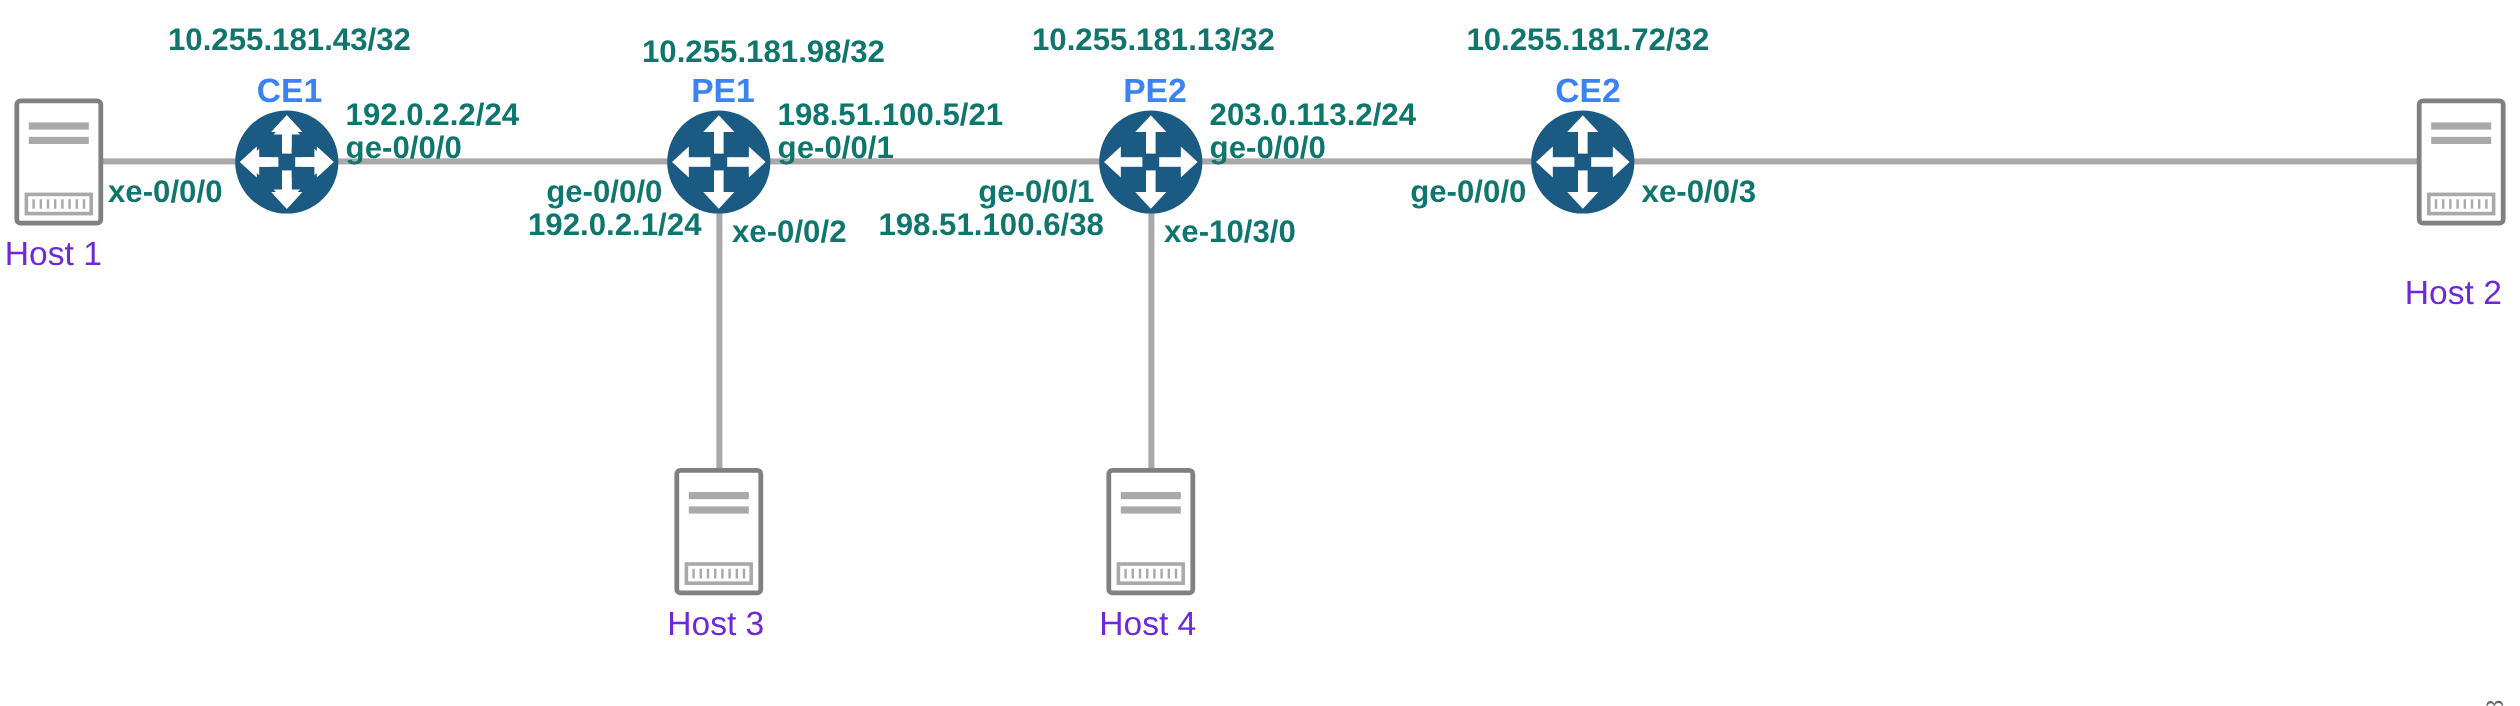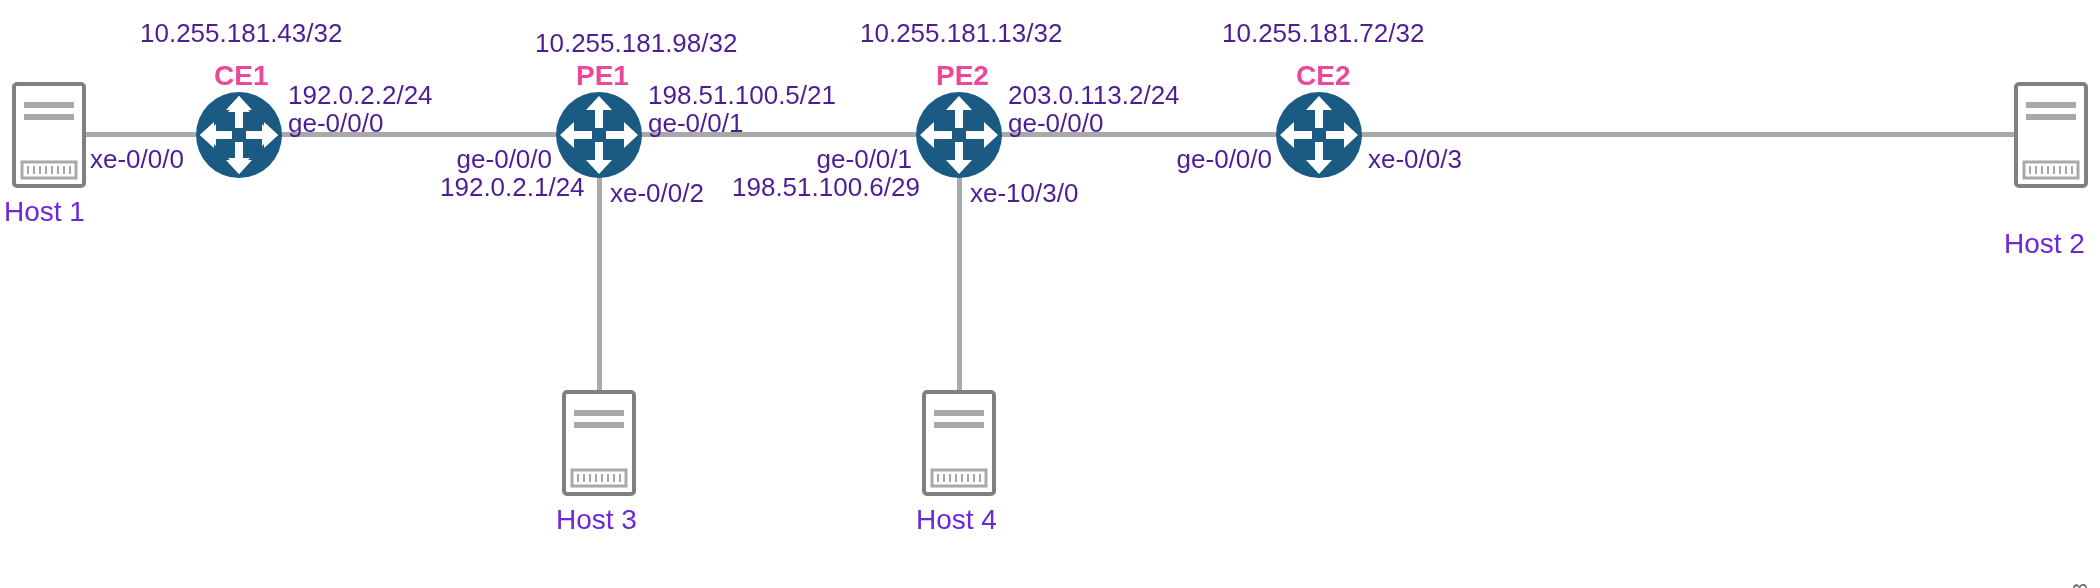--- a/index.html
+++ b/index.html
@@ -12,28 +12,29 @@
       overflow: hidden;
     }
     .canvas {
       position: relative;
       width: 2100px;
       height: 588px;
     }
     .label {
       position: absolute;
       font-size: 26px;
-      color: #4c1d95;
+      color: #0f766e;
       white-space: nowrap;
+      font-weight: bold;
     }
     .router-label {
       position: absolute;
       font-size: 28px;
       font-weight: bold;
-      color: #ec4899;
+      color: #3b82f6;
       white-space: nowrap;
     }
     .host-label {
       position: absolute;
       font-size: 28px;
       color: #6d28d9;
       white-space: nowrap;
     }
     .line {
       position: absolute;
@@ -256,21 +257,21 @@
 
   <div class="label" style="left:432px; top:144px; text-align:right; width:120px;">ge-0/0/0</div>
   <div class="label" style="left:412px; top:172px; text-align:right; width:140px;margin-left:28px;">192.0.2.1/24</div>
 
   <div class="label" style="left:648px; top:80px;">198.51.100.5/21</div>
   <div class="label" style="left:648px; top:108px;">ge-0/0/1</div>
 
   <div class="label" style="left:610px; top:178px;">xe-0/0/2</div>
 
   <div class="label" style="left:792px; top:144px; text-align:right; width:120px;">ge-0/0/1</div>
-  <div class="label" style="left:732px; top:172px; text-align:right; width:180px;">198.51.100.6/29</div>
+  <div class="label" style="left:732px; top:172px; text-align:right; width:180px;">198.51.100.6/38</div>
 
   <div class="label" style="left:1008px; top:80px;">203.0.113.2/24</div>
   <div class="label" style="left:1008px; top:108px;">ge-0/0/0</div>
 
   <div class="label" style="left:970px; top:178px;">xe-10/3/0</div>
 
   <div class="label" style="left:1152px; top:144px; text-align:right; width:120px;">ge-0/0/0</div>
 
   <div class="label" style="left:1368px; top:144px;">xe-0/0/3</div>
 

